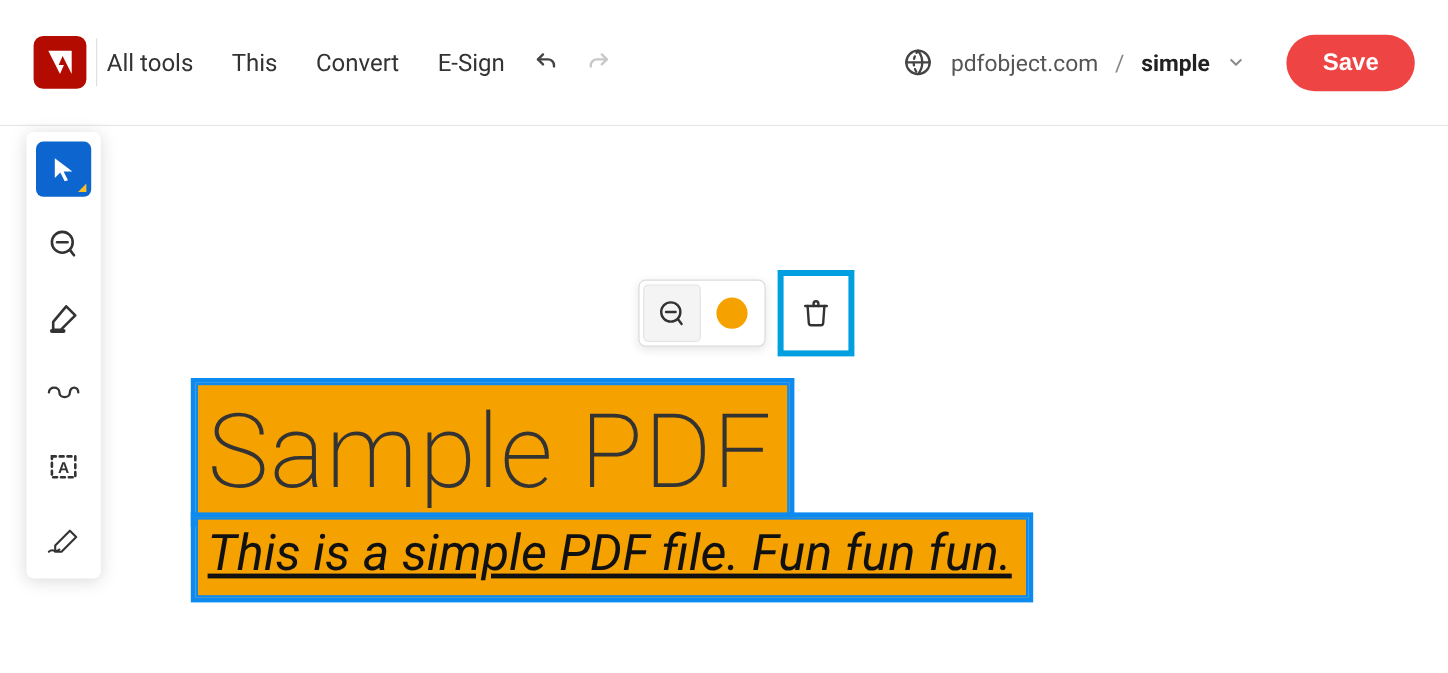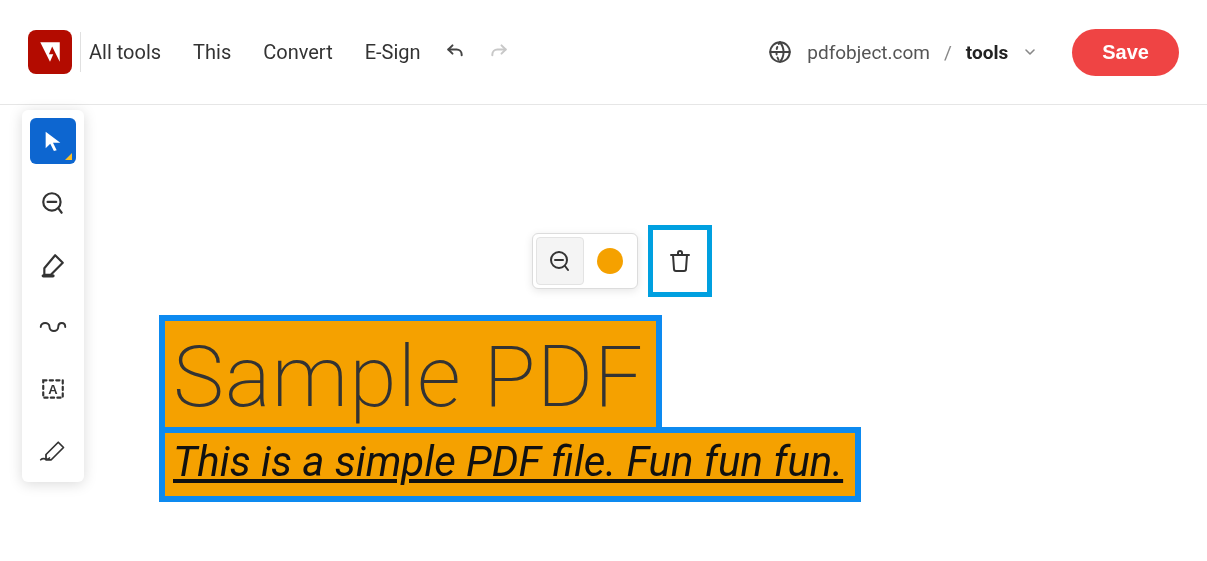--- a/index.html
+++ b/index.html
@@ -222,21 +222,21 @@
     <span class="globe">
       <svg width="26" height="26" viewBox="0 0 24 24" fill="none" stroke="currentColor" stroke-width="1.8" stroke-linecap="round">
           <circle cx="12" cy="12" r="9"></circle>
           <path d="M3 12h18"></path>
           <path d="M12 3a14 14 0 0 1 0 18"></path>
           <path d="M12 3a14 14 0 0 0 0 18" stroke-dasharray="2 3"></path>
         </svg>
     </span>
     <span>pdfobject.com</span>
     <span class="sep">/</span>
-    <span class="fname">tools</span>
+    <span class="fname">simple</span>
     <span class="chev">
       <svg width="16" height="16" viewBox="0 0 24 24" fill="none" stroke="currentColor" stroke-width="2.4" stroke-linecap="round" stroke-linejoin="round">
           <polyline points="6 9 12 15 18 9"></polyline>
         </svg>
     </span>
   </div>
 
   <button class="save-btn">Save</button>
 </div>
 

